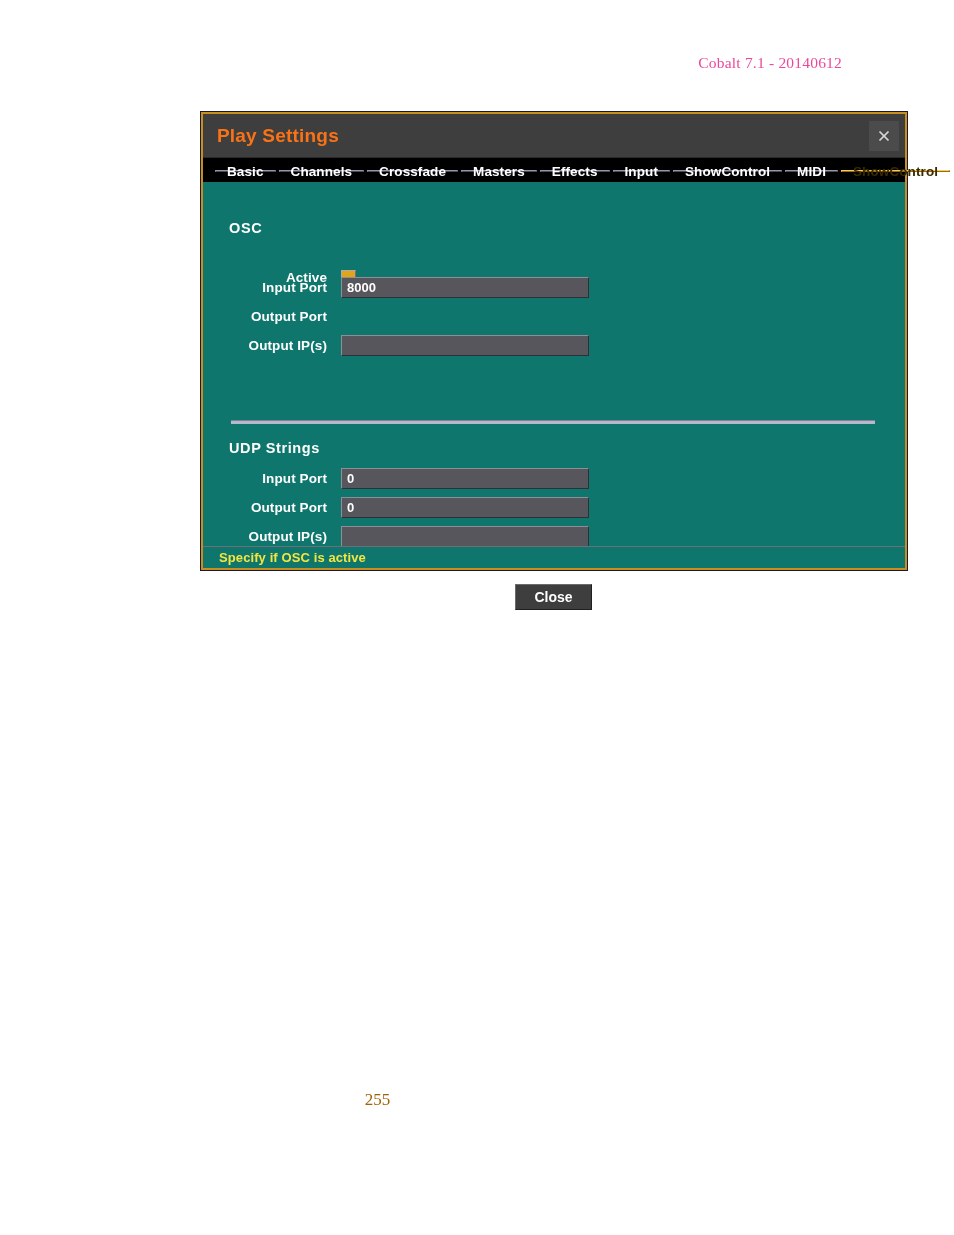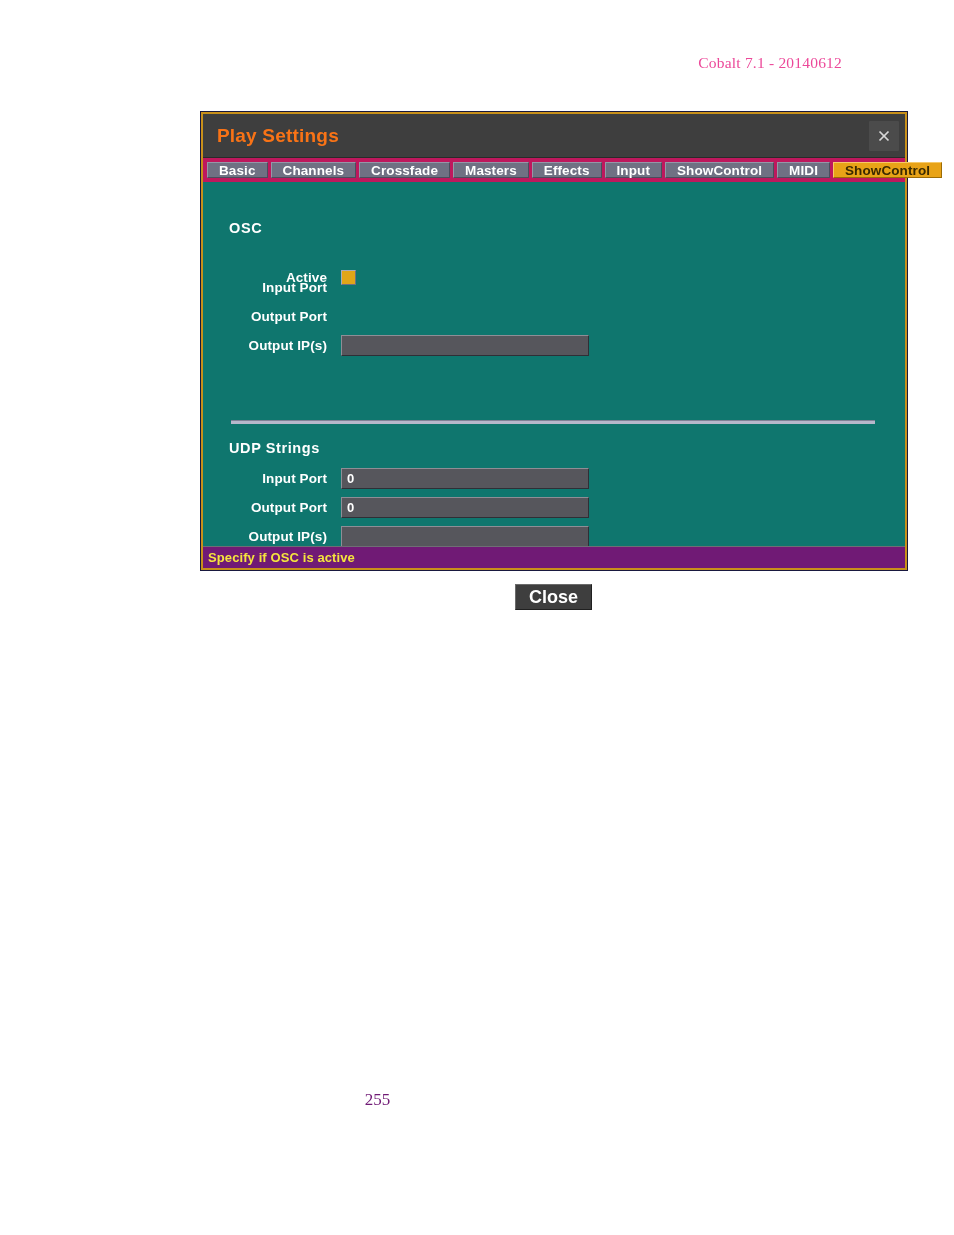--- a/index.html
+++ b/index.html
@@ -27,21 +27,21 @@
     white-space: nowrap;
   }
   .doc-pagenum {
     position: absolute;
     top: 1090px;
     left: 0;
     width: 755px;
     text-align: center;
     font-family: "Liberation Serif", serif;
     font-size: 17px;
-    color: #701a75;
+    color: #a16207;
   }
 
   
   .dialog {
     position: absolute;
     left: 201px;
     top: 112px;
     width: 706px;
     height: 458px;
     box-sizing: border-box;
@@ -75,24 +75,24 @@
     align-items: center;
     justify-content: center;
     cursor: pointer;
     border-radius: 1px;
   }
   .close-x svg { display: block; }
 
   
   .tabstrip {
     height: 24px;
-    background: #be185d;
+    background: #000000;
     display: flex;
     align-items: stretch;
-    padding: 4px;
+    padding: 12px;
     box-sizing: border-box;
   }
   .tab {
     background: #6f7183;
     color: #ffffff;
     font-size: 13.5px;
     font-weight: bold;
     display: flex;
     align-items: center;
     justify-content: center;
@@ -197,43 +197,43 @@
     top: 402px;
     width: 77px;
     height: 26px;
     background: #3e3e3e;
     border-top: 1px solid #6b6b6b;
     border-left: 1px solid #6b6b6b;
     border-right: 1px solid #202020;
     border-bottom: 1px solid #202020;
     box-sizing: border-box;
     color: #ffffff;
-    font-size: 18px;
+    font-size: 14px;
     font-weight: bold;
     display: flex;
     align-items: center;
     justify-content: center;
     cursor: pointer;
     font-family: "Liberation Sans", sans-serif;
     padding: 0;
   }
 
   
   .statusbar {
     position: absolute;
     left: 0;
     bottom: 0;
     width: 100%;
     height: 22px;
-    background: #701a75;
+    background: #0f766e;
     border-top: 1px solid #6e6e74;
     box-sizing: border-box;
     display: flex;
     align-items: center;
-    padding-left: 5px;
+    padding-left: 16px;
     color: #f5e53d;
     font-size: 13px;
     font-weight: bold;
     letter-spacing: 0.1px;
   }
 </style>
 </head>
 <body>
 
 <div class="doc-header">Cobalt 7.1 - 20140612</div>
@@ -266,20 +266,21 @@
 
     <div class="section-title" style="left:26px; top:38px;">OSC</div>
 
     <div class="form-row" style="left:10px; top:84px;">
       <div class="row-label">Active</div>
       <div class="checkbox"></div>
     </div>
 
     <div class="form-row" style="left:10px; top:94px;">
       <div class="row-label">Input Port</div>
+      <div class="field">8000</div>
     </div>
 
     <div class="form-row" style="left:10px; top:123px;">
       <div class="row-label">Output Port</div>
     </div>
 
     <div class="form-row" style="left:10px; top:152px;">
       <div class="row-label">Output IP(s)</div>
       <div class="field"></div>
     </div>

